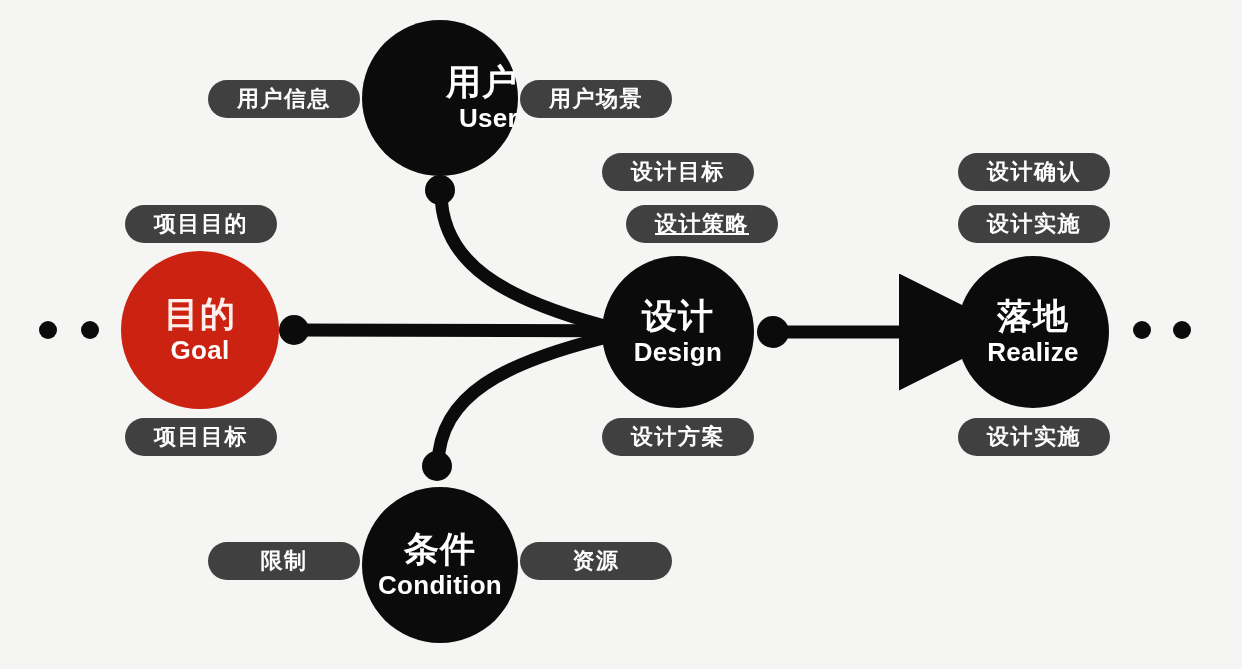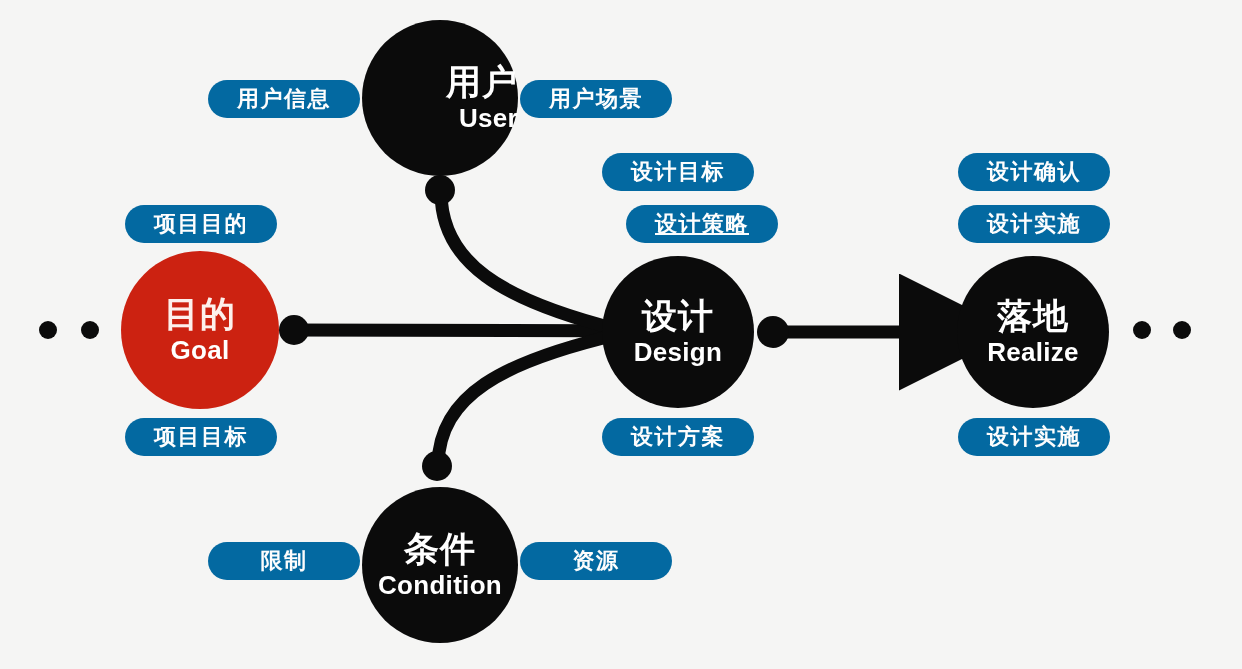--- a/index.html
+++ b/index.html
@@ -45,21 +45,21 @@
     font-size: 26px;
     font-weight: 700;
     letter-spacing: 0.3px;
     margin-top: 4px;
     line-height: 1.05;
   }
   .node-accent .node-cn { color: #fdf0ec; }
   .node-accent .node-en { color: #ffffff; }
   .pill {
     position: absolute;
-    background: #0369a1;
+    background: #404040;
     border-radius: 19px;
     display: flex;
     align-items: center;
     justify-content: center;
     color: #fdfdfd;
     font-size: 22px;
     font-weight: 700;
     letter-spacing: 1.5px;
     height: 38px;
     box-sizing: border-box;

